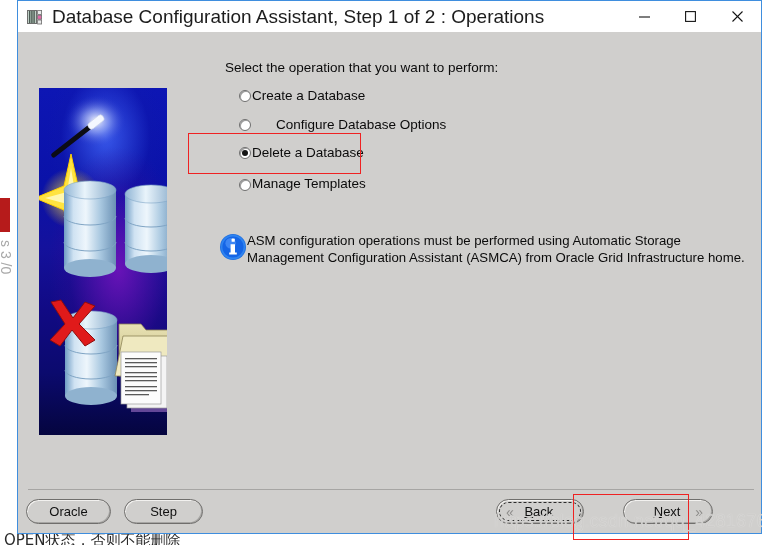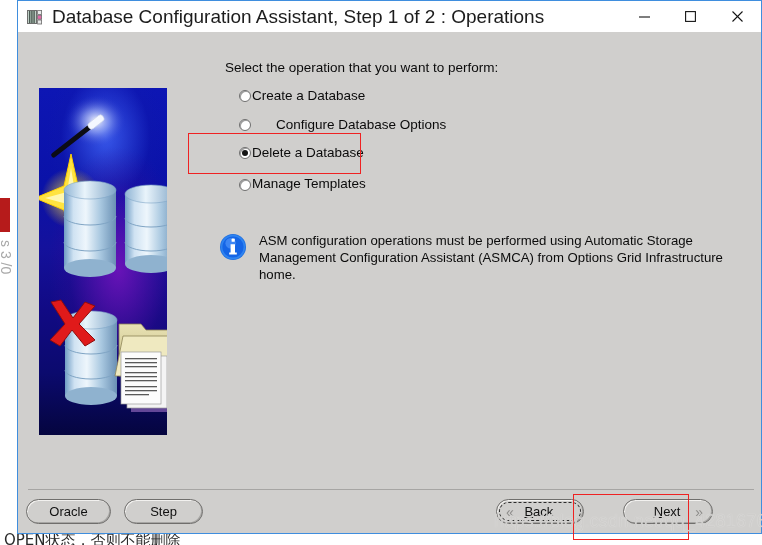--- a/index.html
+++ b/index.html
@@ -177,21 +177,20 @@
     top: 200px;
     display: flex;
     align-items: flex-start;
   }
   #info-icon {
     width: 28px; height: 28px;
     flex: 0 0 auto;
     margin-top: 1px;
   }
   #info-text {
-    margin-left: 12px;
     font-family: "Liberation Sans", sans-serif;
     font-size: 13.2px;
     color: #0b0b0b;
     line-height: 17px;
     width: 500px;
   }
 
   
   #separator {
     position: absolute;
@@ -436,21 +435,21 @@
           <circle cx="14" cy="14" r="13" fill="#1f6fe0"></circle>
           <circle cx="14" cy="14" r="12.2" fill="#2f84f0"></circle>
           <circle cx="14" cy="14" r="10.6" fill="#1565e6"></circle>
           <circle cx="11.6" cy="10.2" r="5.2" fill="#5fa3ff" opacity="0.55"></circle>
           <rect x="12.6" y="5.6" width="3.2" height="3.2" rx="0.6" fill="#ffffff"></rect>
           <path d="M11.6 11.2 h4.4 v8.2 h1.8 v2.2 h-7.6 v-2.2 h1.4 z" fill="#ffffff"></path>
         </svg>
       </div>
       <div id="info-text">
         <div>ASM configuration operations must be performed using Automatic Storage</div>
-        <div>Management Configuration Assistant (ASMCA) from Options Grid Infrastructure home.</div>
+        <div>Management Configuration Assistant (ASMCA) from Oracle Grid Infrastructure home.</div>
       </div>
     </div>
 
     <div id="separator"></div>
 
     <div class="btn" style="left:7px; top:467px; width:85px;">
       <span>Oracle</span>
     </div>
 
     <div class="btn" style="left:105px; top:467px; width:79px;">

